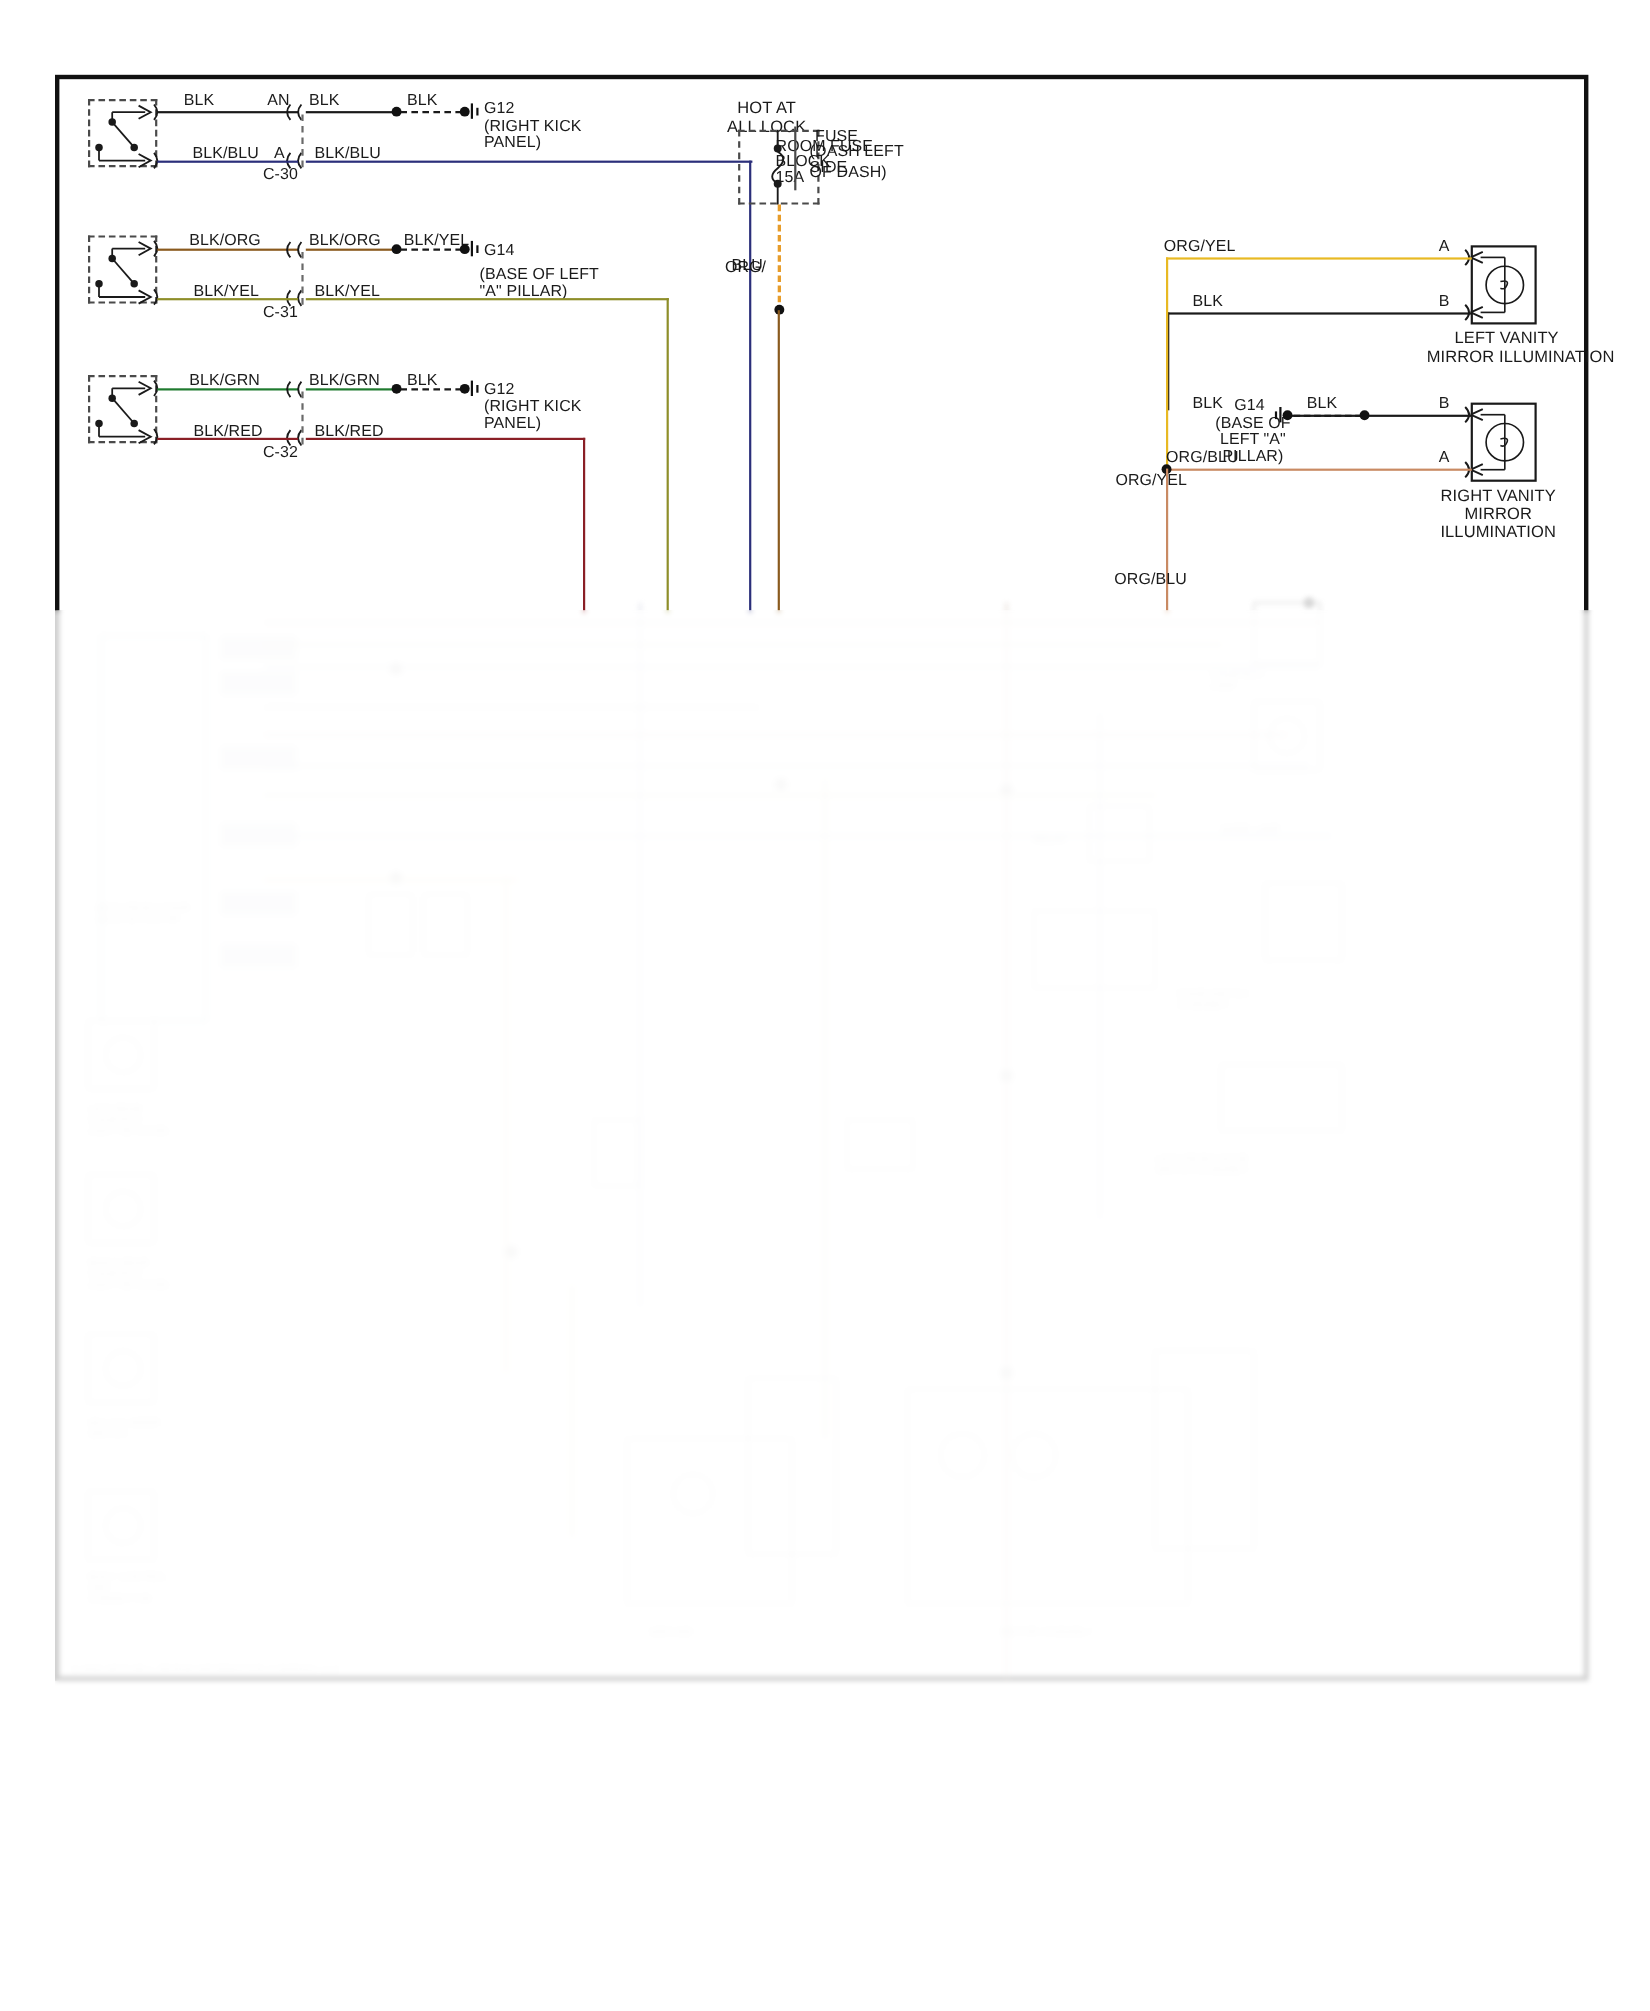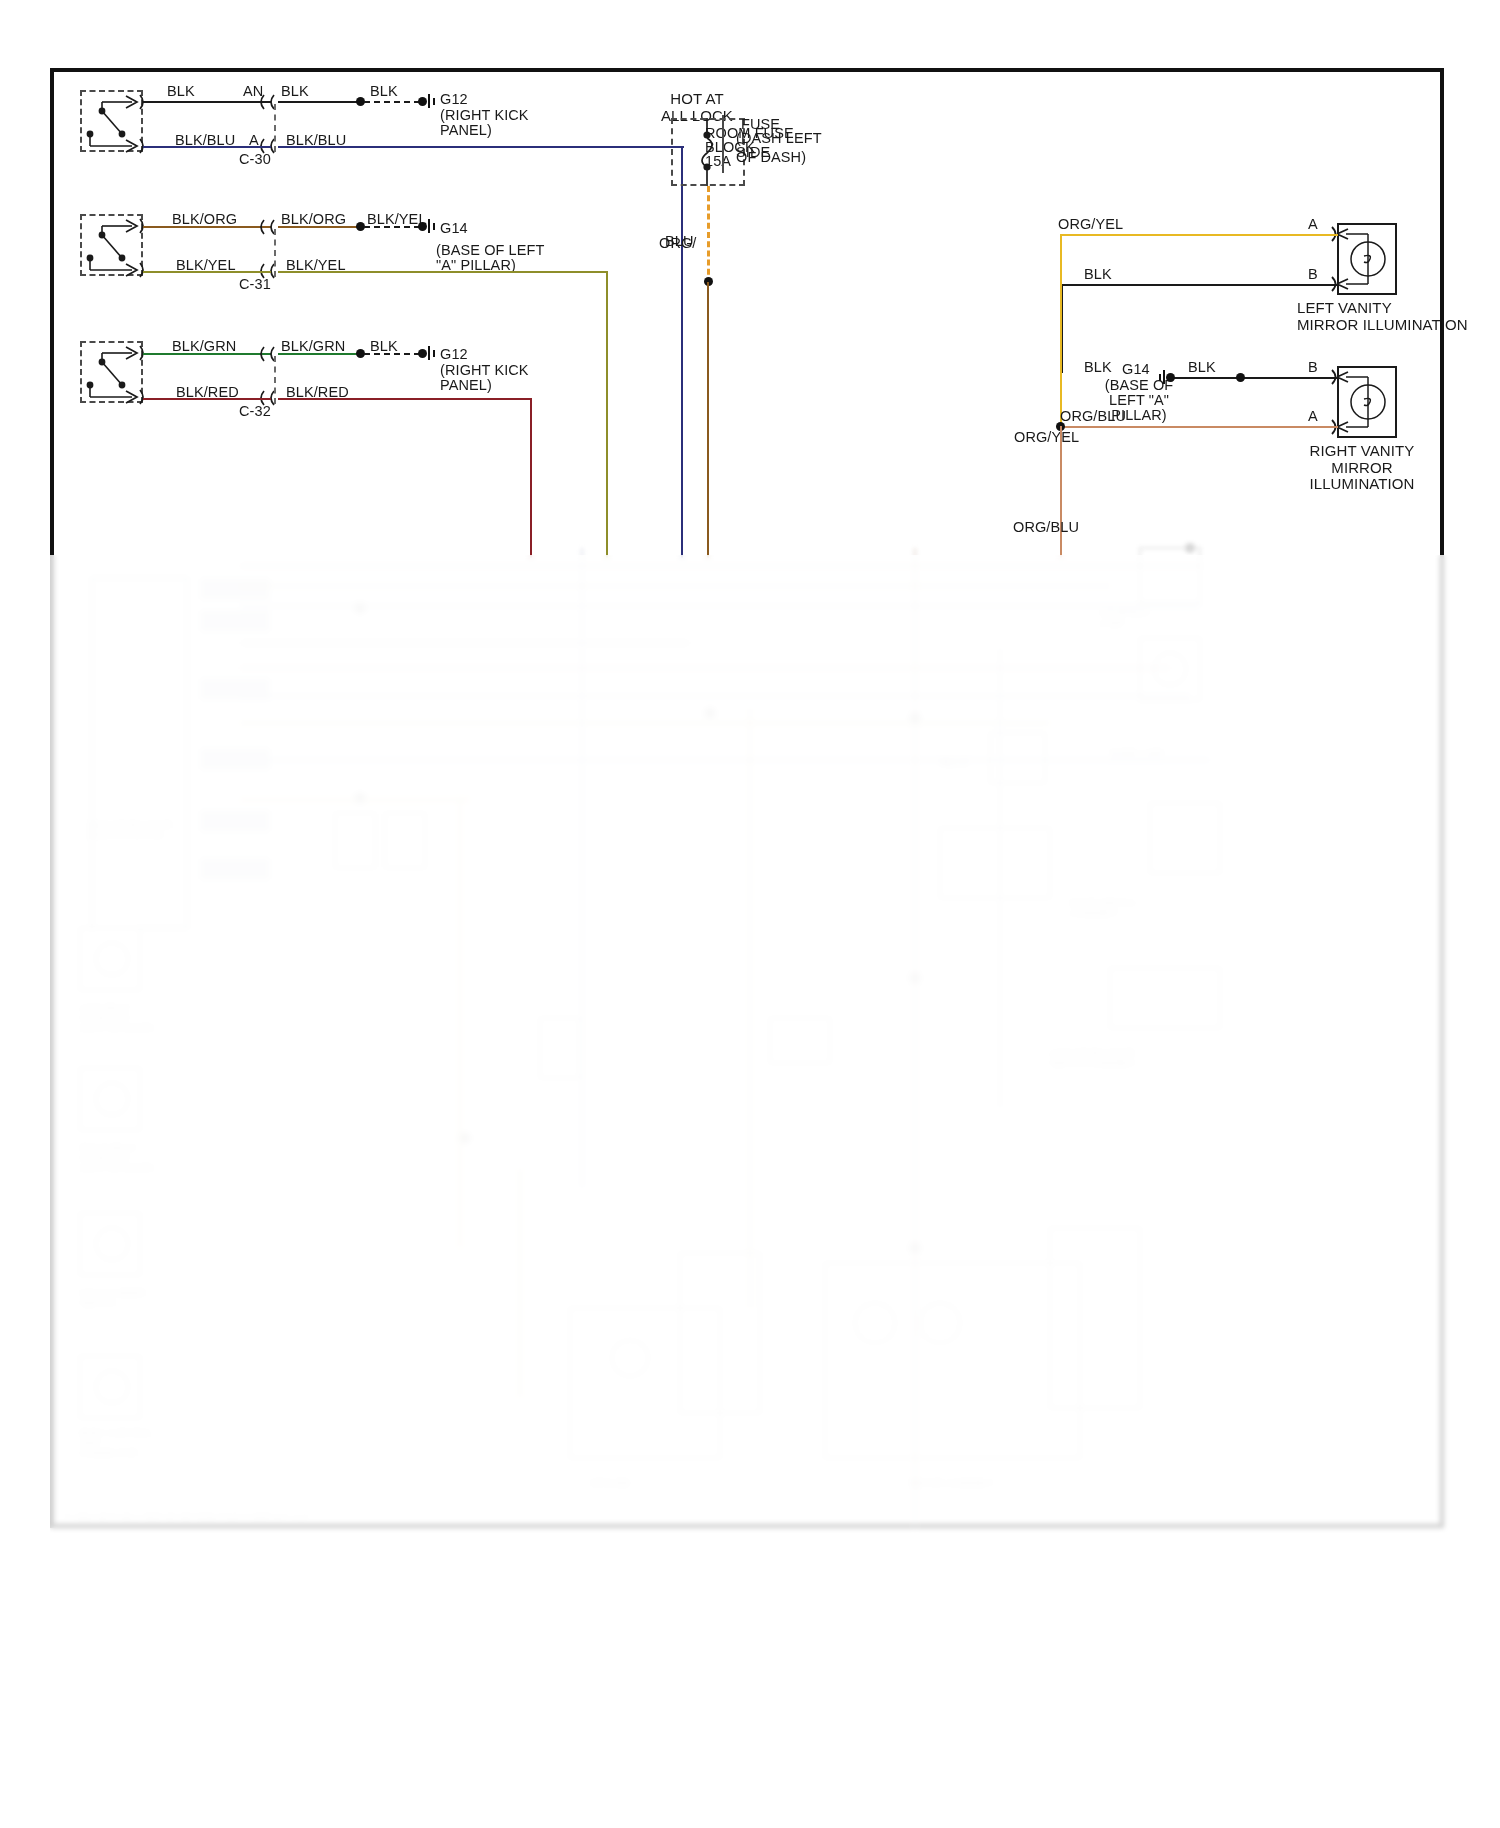--- a/index.html
+++ b/index.html
@@ -256,21 +256,21 @@
     <circle cx="31" cy="36" r="17" fill="none" stroke="#1a1a1a" stroke-width="1.5"></circle>
     <path d="M27 33 q 8 -2 6 3 q -2 5 -6 3" fill="none" stroke="#1a1a1a" stroke-width="1.4"></path>
   </svg>
   <div class="wire h" style="left:1060px;top:234px;width:278px;border-top-color:#e8b923;"></div>
   <div class="lbl" style="left:1058px;top:217px;">ORG/YEL</div>
   <div class="lbl" style="left:1308px;top:217px;">A</div>
   <div class="wire h" style="left:1060px;top:284px;width:278px;border-top-color:#1a1a1a;"></div>
   <div class="lbl" style="left:1084px;top:267px;">BLK</div>
   <div class="lbl" style="left:1308px;top:267px;">B</div>
   <div class="wire v" style="left:1061px;top:284px;height:89px;border-left-color:#1a1a1a;"></div>
-  <div class="lbl big" style="left:1297px;top:300px;text-align:left;width:120px;">LEFT VANITY
+  <div class="lbl big" style="left:1297px;top:300px;text-align:right;width:120px;">LEFT VANITY
 MIRROR ILLUMINATION</div>
 
   <div class="wire v" style="left:1060px;top:234px;height:190px;border-left-color:#e8b923;"></div>
   <div class="wire h" style="left:1060px;top:424px;width:0;border-top-color:#e8b923;"></div>
   <div class="lbl" style="left:1014px;top:430px;">ORG/YEL</div>
 
   <div class="box-solid" style="left:1337px;top:366px;width:60px;height:72px;"></div>
   <svg style="left:1337px;top:366px;width:60px;height:72px;">
     <path d="M0 11 L11 6 M0 11 L11 16" fill="none" stroke="#1a1a1a" stroke-width="1.8"></path>
     <path d="M-5 4 q 7 7 0 14" fill="none" stroke="#1a1a1a" stroke-width="1.8"></path>

